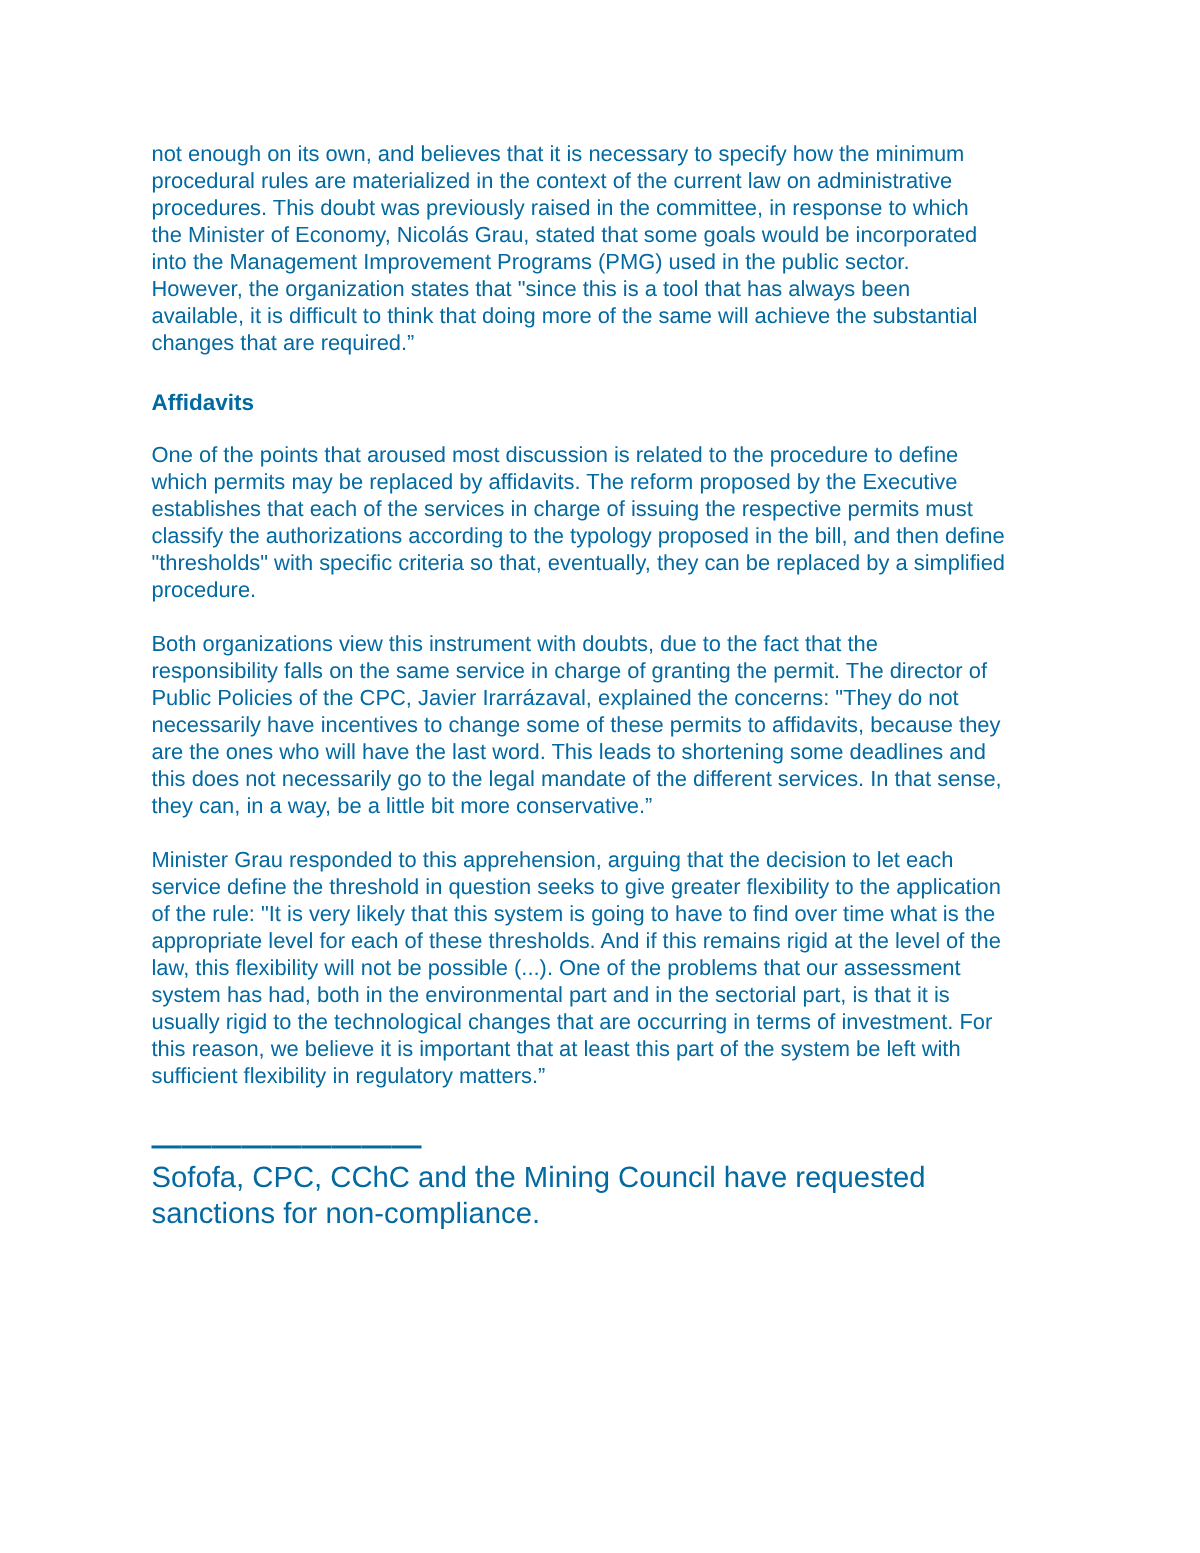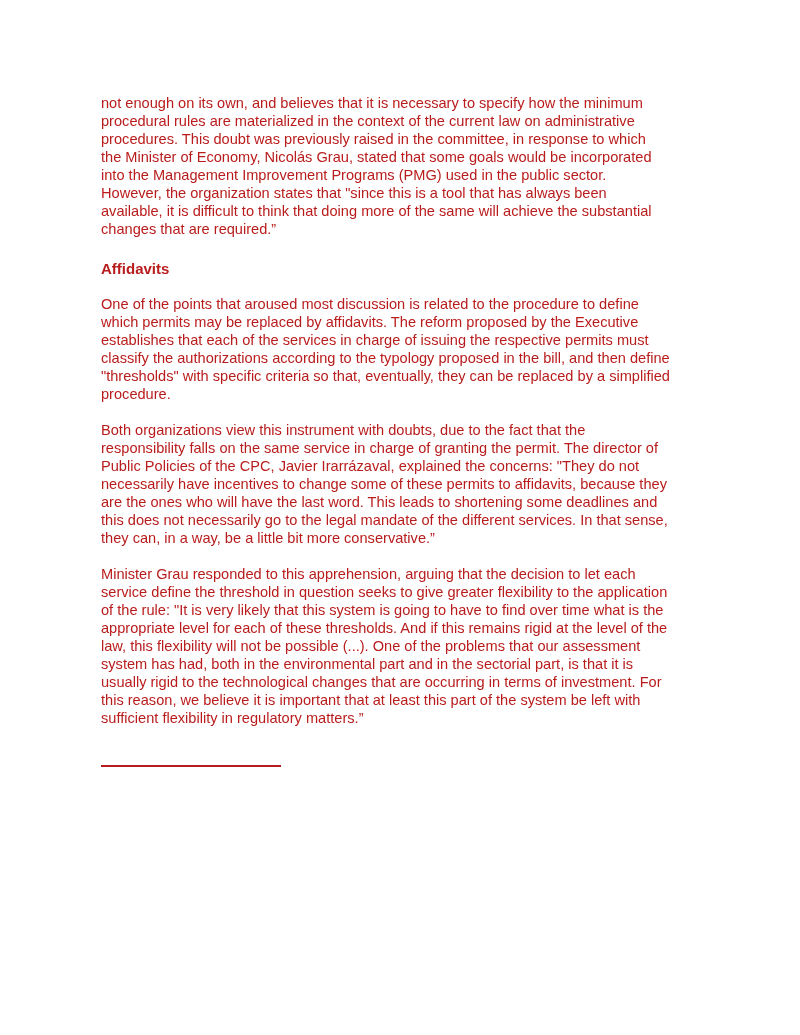--- a/index.html
+++ b/index.html
@@ -1,19 +1,19 @@
 <!DOCTYPE html>
 <html><head>
 <meta charset="utf-8">
 <style>
   html, body { margin: 0; padding: 0; background: #ffffff; }
   body { width: 800px; height: 1035px; position: relative; overflow: hidden; }
   .page {
     position: absolute; left: 101px; top: 94px; width: 640px;
-    font-family: "Liberation Sans", sans-serif; color: #b91c1c;
+    font-family: "Liberation Sans", sans-serif; color: #0369a1;
   }
   .para { font-size: 14.6px; line-height: 18px; margin: 0; white-space: pre-line; }
   .h2 { font-size: 15px; font-weight: bold; margin: 20px 0 15px 0; line-height: 22px; }
   .gap { height: 18px; }
   .rule { font-size: 20px; font-weight: bold; letter-spacing: 0; margin-top: 28px; line-height: 18px; }
   .h-org { font-size: 19.5px; font-weight: bold; line-height: 24px; margin-top: 2px; }
   .lead { font-size: 19.5px; line-height: 24px; white-space: pre-line; }
 </style>
 </head>
 <body>
@@ -49,13 +49,15 @@
 service define the threshold in question seeks to give greater flexibility to the application
 of the rule: "It is very likely that this system is going to have to find over time what is the
 appropriate level for each of these thresholds. And if this remains rigid at the level of the
 law, this flexibility will not be possible (...). One of the problems that our assessment
 system has had, both in the environmental part and in the sectorial part, is that it is
 usually rigid to the technological changes that are occurring in terms of investment. For
 this reason, we believe it is important that at least this part of the system be left with
 sufficient flexibility in regulatory matters.”</p>
 
   <div class="rule">—————————</div>
+  <div class="lead">Sofofa, CPC, CChC and the Mining Council have requested
+sanctions for non-compliance.</div>
 </div>
 
 </body></html>

